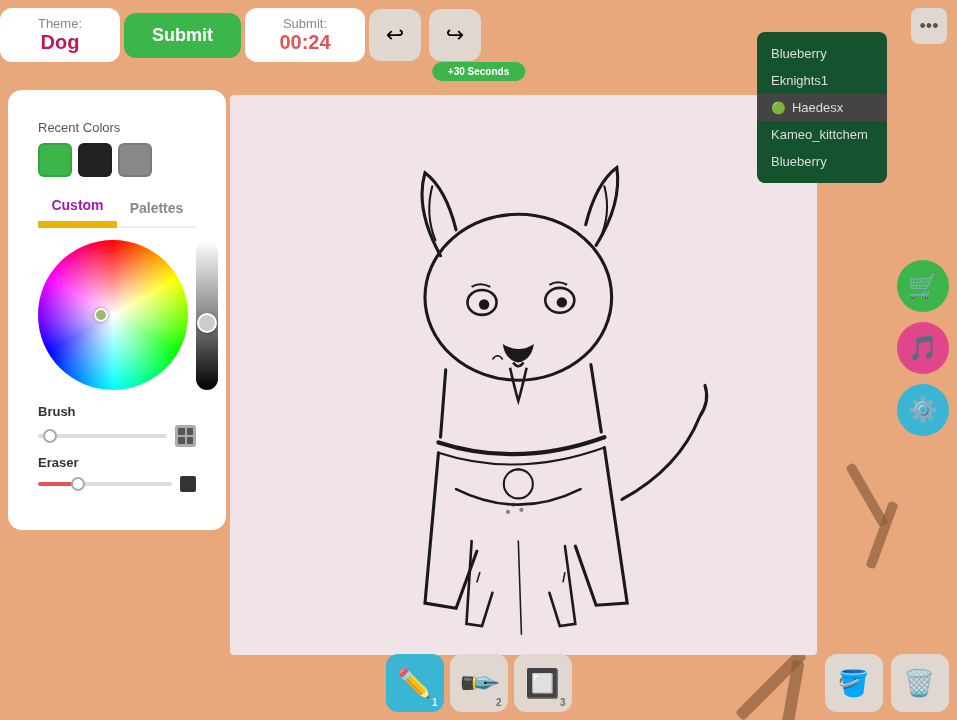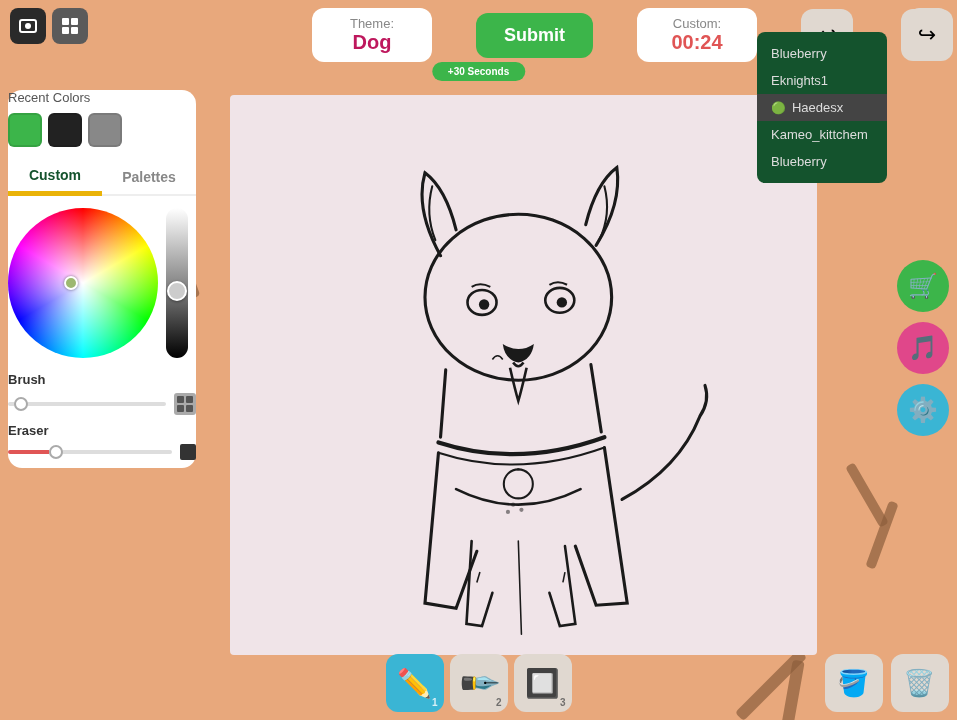--- a/index.html
+++ b/index.html
@@ -20,23 +20,22 @@
 
     
     .top-bar {
       position: absolute;
       top: 0;
       left: 0;
       right: 0;
       height: 70px;
       display: flex;
       align-items: center;
-      justify-content: flex-end;
+      justify-content: flex-start;
       z-index: 10;
-      gap: 40px;
     }
 
     .top-icons-left {
       position: absolute;
       left: 10px;
       top: 8px;
       display: flex;
       gap: 6px;
     }
 
@@ -167,24 +166,24 @@
     .canvas-drawing {
       width: 100%;
       height: 100%;
     }
 
     
     .left-panel {
       position: absolute;
       top: 90px;
       left: 8px;
-      width: 188px;
+      width: 218px;
       background: white;
       border-radius: 14px;
-      padding: 0;
+      padding: 30px;
       z-index: 5;
     }
 
     .recent-colors-label {
       font-size: 13px;
       color: #555;
       margin-bottom: 8px;
       font-weight: 500;
     }
 
@@ -213,22 +212,22 @@
       background: none;
       border: none;
       padding: 8px 0;
       font-size: 14px;
       font-weight: 600;
       cursor: pointer;
       color: #888;
     }
 
     .tab-btn.active {
-      color: #14532d;
-      border-bottom: 5px solid #eab308;
+      color: #a21caf;
+      border-bottom: 7px solid #eab308;
       margin-bottom: -2px;
     }
 
     .color-picker-area {
       display: flex;
       gap: 8px;
       margin-bottom: 14px;
     }
 
     .color-wheel-container {
@@ -511,21 +510,21 @@
   </div>
 </div>
 
 <div class="top-bar">
   <div class="theme-box">
     <div class="theme-label">Theme:</div>
     <div class="theme-value">Dog</div>
   </div>
   <button class="submit-btn">Submit</button>
   <div class="round-box">
-    <div class="round-label">Custom:</div>
+    <div class="round-label">Submit:</div>
     <div class="round-value">00:24</div>
   </div>
   <button class="undo-btn">↩</button>
   <button class="redo-btn">↪</button>
 </div>
 
 <div class="plus-seconds">+30 Seconds</div>
 
 <div class="top-more-btn">
   <span>•••</span>

